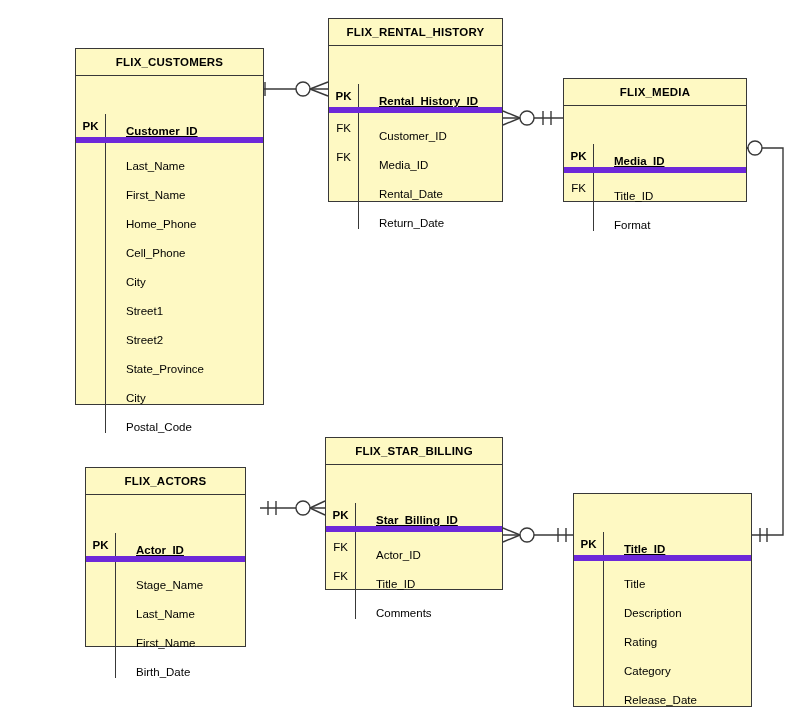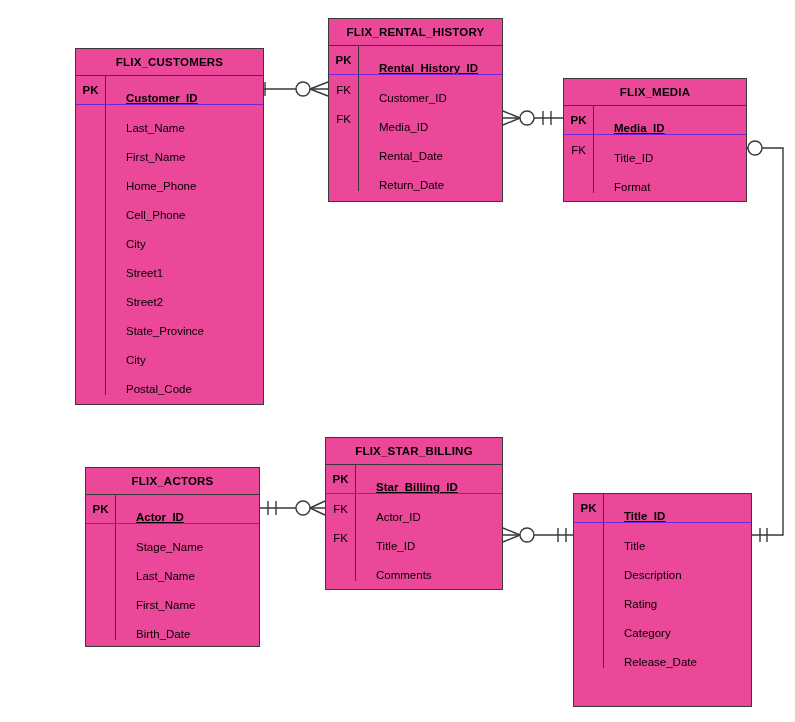--- a/index.html
+++ b/index.html
@@ -3,42 +3,42 @@
 <meta charset="utf-8">
 <style>
   html, body { margin:0; padding:0; background:#ffffff; }
   .canvas {
     position:relative; width:795px; height:722px; background:#ffffff;
     font-family:"Liberation Sans", sans-serif; color:#000;
     overflow:hidden;
   }
   svg.connectors { position:absolute; left:0; top:0; width:795px; height:722px; }
   .etable {
-    position:absolute; background:#ec4899; border:1px solid #383838;
+    position:absolute; background:#fef9c3; border:1px solid #383838;
     box-sizing:border-box;
   }
   .etable .hdr {
     height:26px; border-bottom:1px solid #383838;
     display:flex; align-items:center; justify-content:center;
     font-weight:bold; font-size:11.5px; letter-spacing:0.2px;
   }
   .etable .body { position:relative; }
   .etable .row {
     display:flex; height:29px; font-size:11.5px; align-items:stretch;
     box-sizing:border-box;
   }
   .etable .row .key {
     flex:0 0 29px; width:29px; display:flex; align-items:center;
     justify-content:center;
   }
   .etable .row .nm {
     flex:1; border-left:1px solid #383838; display:flex; align-items:flex-end;
     padding-left:20px;
   }
-  .etable .row.pkrow { border-bottom:1px solid #6d28d9; font-weight:bold; }
+  .etable .row.pkrow { border-bottom:6px solid #6d28d9; font-weight:bold;margin-top:38px; }
   .etable .row.pkrow .nm span { text-decoration:underline; }
 </style>
 </head>
 <body>
 
 <div class="canvas">
 
   <svg class="connectors" viewBox="0 0 795 722" fill="none" stroke="#383838" stroke-width="1.4">
 
     <g>
@@ -232,21 +232,21 @@
       </div>
       <div class="row">
         <span class="key"></span>
         <span class="nm">
             <span>Format</span>
           </span>
       </div>
     </div>
   </div>
 
-  <div class="etable" style="left:85px; top:467px; width:175px; height:180px;">
+  <div class="etable" style="left:85px; top:467px; width:161px; height:180px;">
     <div class="hdr">FLIX_ACTORS</div>
     <div class="body">
       <div class="row pkrow">
         <span class="key">PK</span>
         <span class="nm">
             <span>Actor_ID</span>
           </span>
       </div>
       <div class="row">
         <span class="key"></span>

